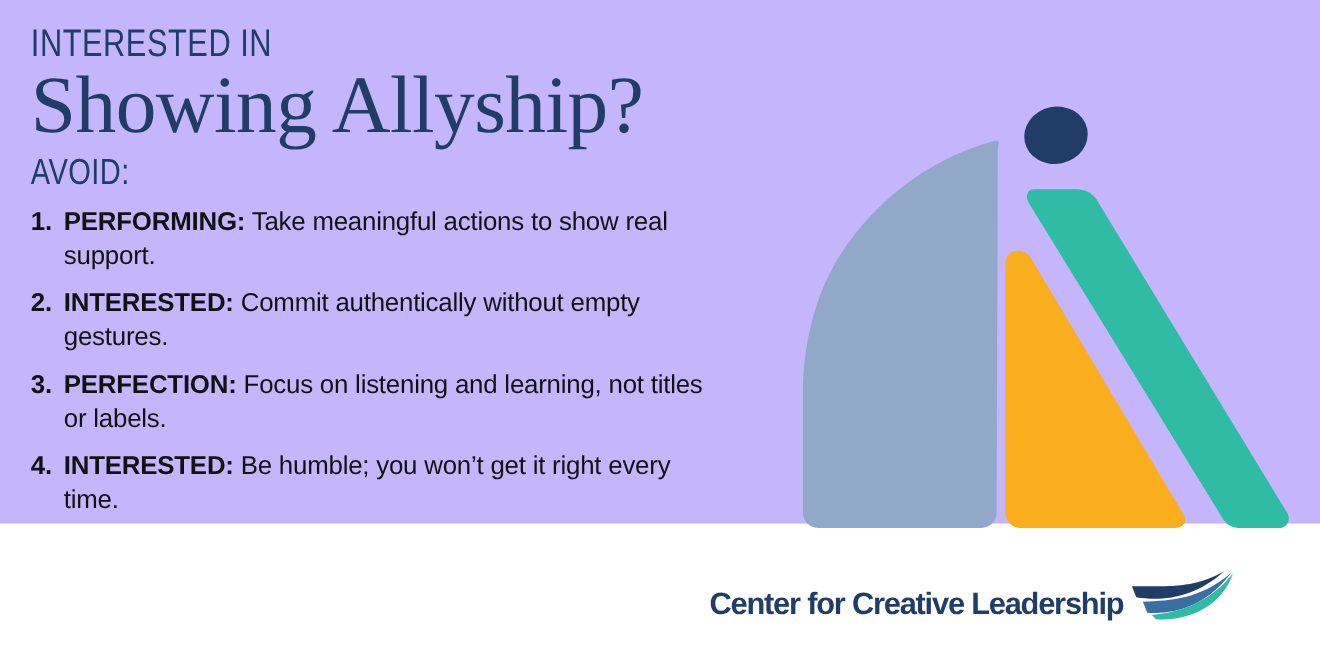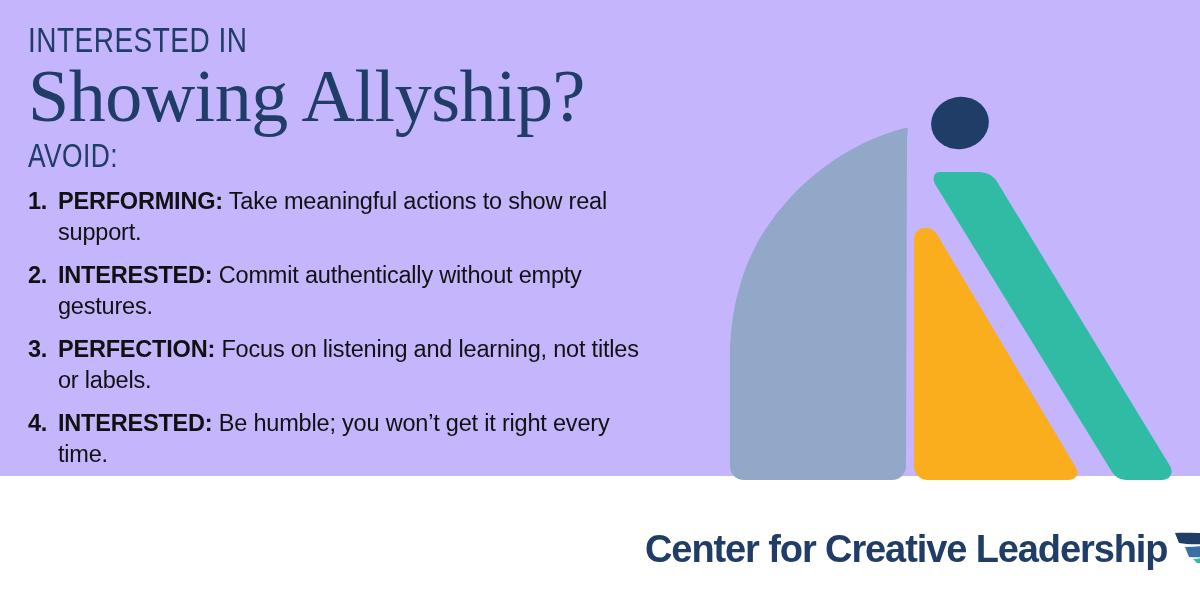--- a/index.html
+++ b/index.html
@@ -118,21 +118,21 @@
     top: 518px;
     width: 540px;
     height: 62px;
     display: flex;
     align-items: center;
     gap: 6px;
   }
   .logo-wordmark {
     color: #1F3D67;
     font-family: "Liberation Sans", sans-serif;
-    font-size: 38px;
+    font-size: 28px;
     font-weight: 700;
     letter-spacing: -1.1px;
     white-space: nowrap;
     line-height: 1;
   }
   .logo-mark { display: block; margin-top: -12px; }
 </style>
 </head>
 <body>
 

